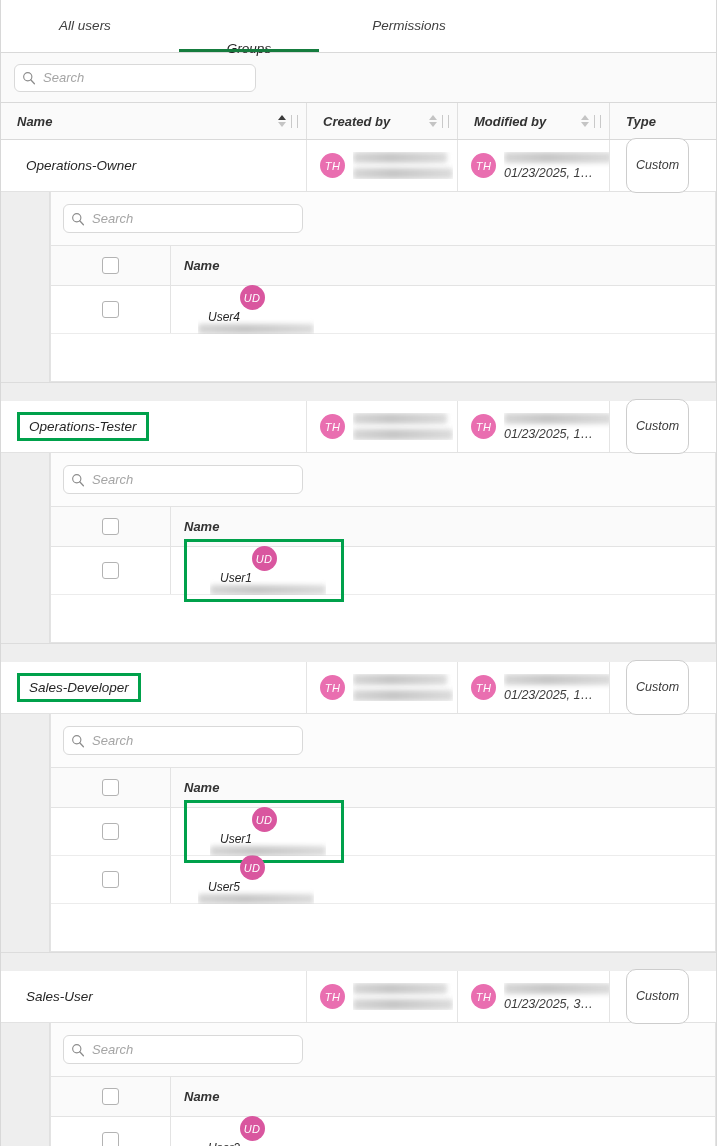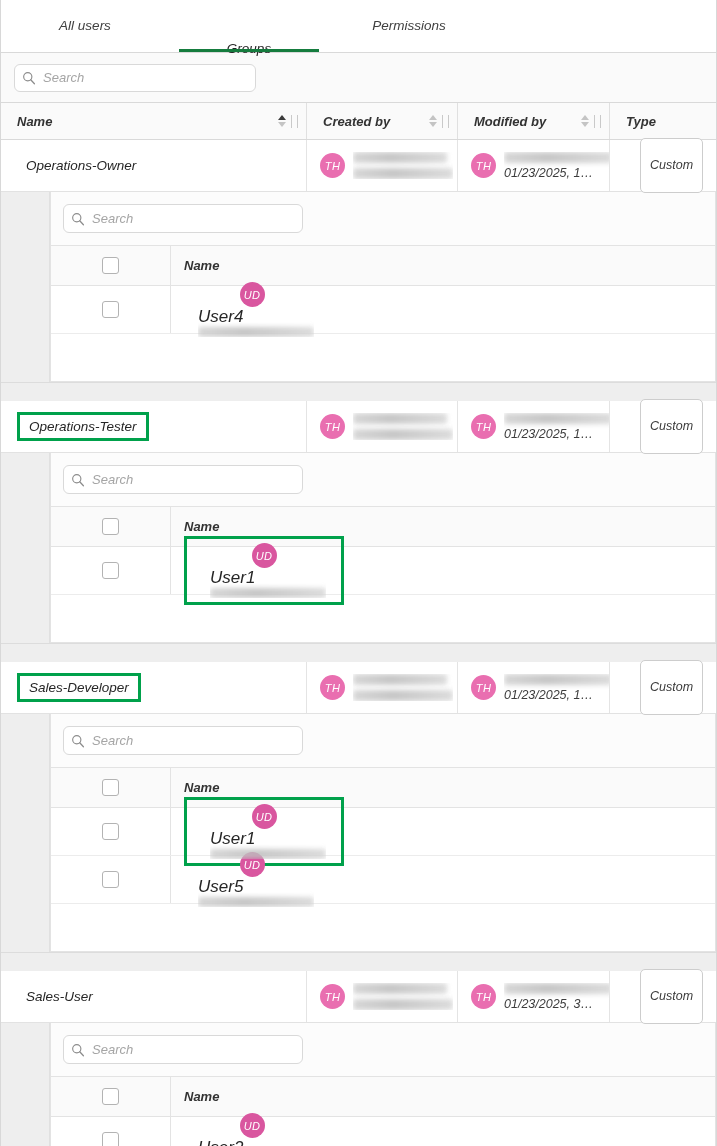--- a/index.html
+++ b/index.html
@@ -222,27 +222,26 @@
 
   .dt {
     font-size: 12.5px;
     color: #3c3c3c;
     margin-top: 3px;
     white-space: nowrap;
   }
 
   .chip {
     border: 1px solid #cdcdcd;
-    border-radius: 5px;
+    border-radius: 10px;
     background: #fff;
     font-size: 12.5px;
     color: #3c3c3c;
     padding: 20px 9px;
     line-height: 1;
-    margin-left: 14px;
   }
 
   
   .expanded {
     background: #eeeeee;
     display: flex;
     box-sizing: border-box;
     border-bottom: 1px solid #dcdcdc;
   }
   .gutter {
@@ -317,21 +316,21 @@
     display: flex;
     align-items: center;
     padding: 4px 6px;
     box-sizing: border-box;
     flex-direction: column;
   }
   .userchip.hl {
     border: 3px solid #00a14b;
     width: 160px;
   }
-  .uname { font-size: 17px; color: #262626; }
+  .uname { font-size: 12px; color: #262626; margin-left: 10px; }
   .nt-foot {
     height: 48px;
     background: #fff;
     box-sizing: border-box;
     border-bottom: 1px solid #e3e3e3;
   }
   .expanded-pad { height: 18px; background: #eeeeee; }
 </style>
 </head>
 <body>

